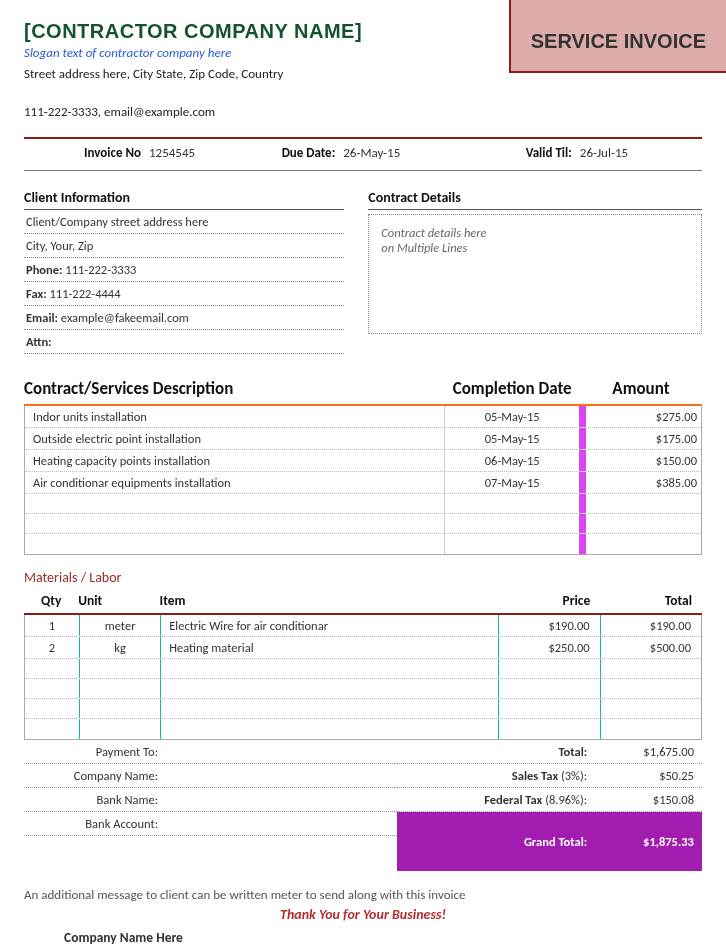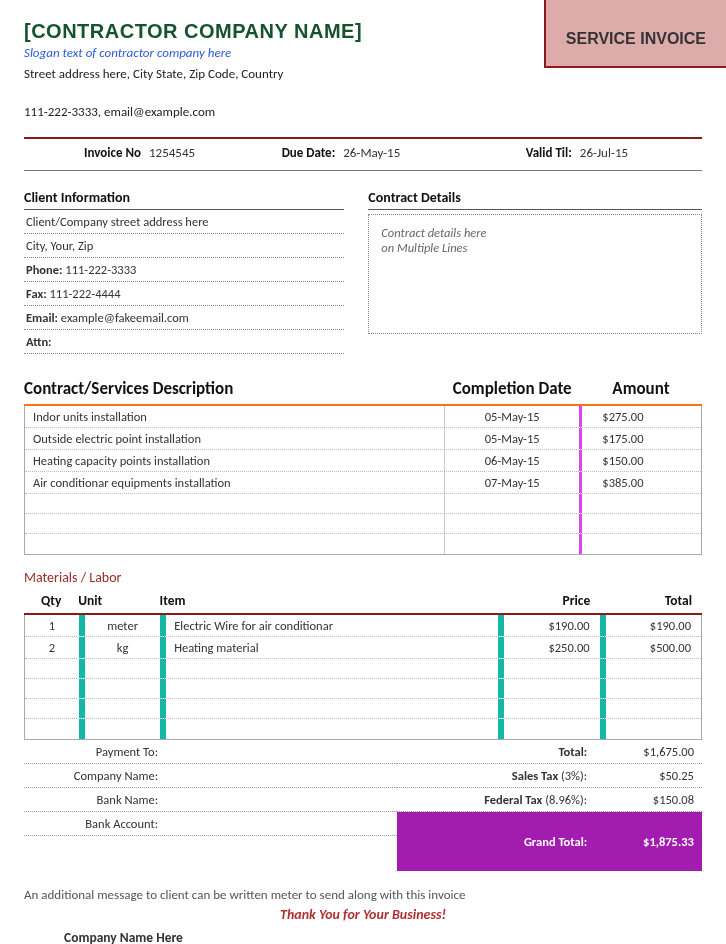--- a/index.html
+++ b/index.html
@@ -28,21 +28,21 @@
   }
   .addr { font-size: 13px; color: #222; margin-top: 6px; }
   .phone-email { font-size: 13px; color: #222; margin-top: 23px; }
   .invoice-badge {
     position: absolute;
     right: -24px;
     top: -20px;
     background: #deabab;
     color: #333;
     font-family: Arial, sans-serif;
-    font-size: 16px;
+    font-size: 20px;
     font-weight: 700;
     padding: 30px 20px 18px 20px;
     border-left: 2px solid #8B1A1A;
     border-bottom: 2px solid #8B1A1A;
   }
   .hr-maroon {
     border: none;
     border-top: 2px solid #8B1A1A;
     margin-top: 18px;
   }
@@ -108,21 +108,21 @@
   }
   .svc-row {
     display: flex;
     border-bottom: 1px dotted #bbb;
     font-size: 12.5px;
     min-height: 20px;
   }
   .svc-row:last-child { border-bottom: none; }
   .svc-row .c1 { width: 62%; padding: 3px 8px; }
   .svc-row .c2 { width: 20%; padding: 3px 4px; text-align: center; border-left: 1px solid #ccc; }
-  .svc-row .c3 { width: 18%; padding: 3px 20px; text-align: left; border-left: 3px solid #d946ef; }
+  .svc-row .c3 { width: 18%; padding: 3px 4px; text-align: right; border-left: 7px solid #d946ef; }
   
   .materials-title {
     color: #9a2b2b;
     font-size: 14px;
     font-weight: 500;
     margin-top: 14px;
   }
   .mat-headers {
     display: flex;
     font-weight: 700;
@@ -137,21 +137,21 @@
   .mat-headers .m4 { width: 15%; text-align: right; padding-right: 10px;}
   .mat-headers .m5 { width: 15%; text-align: right; padding-right: 10px;}
   .mat-table { border: 1px solid #aaa; border-top: none; }
   .mat-row {
     display: flex;
     border-bottom: 1px dotted #bbb;
     font-size: 12.5px;
     min-height: 20px;
   }
   .mat-row:last-child { border-bottom: none; }
-  .mat-row > div { padding: 3px 4px; border-left: 6px solid #14b8a6; }
+  .mat-row > div { padding: 3px 4px; border-left: 1px solid #14b8a6; }
   .mat-row > div:first-child { border-left: none; }
   .mat-row .m1 { width: 8%; text-align: center; }
   .mat-row .m2 { width: 12%; text-align: center; }
   .mat-row .m3 { width: 50%; padding-left: 8px;}
   .mat-row .m4 { width: 15%; text-align: right; padding-right: 10px;}
   .mat-row .m5 { width: 15%; text-align: right; padding-right: 10px;}
   
   .totals-area {
     display: flex;
     margin-top: 0;

